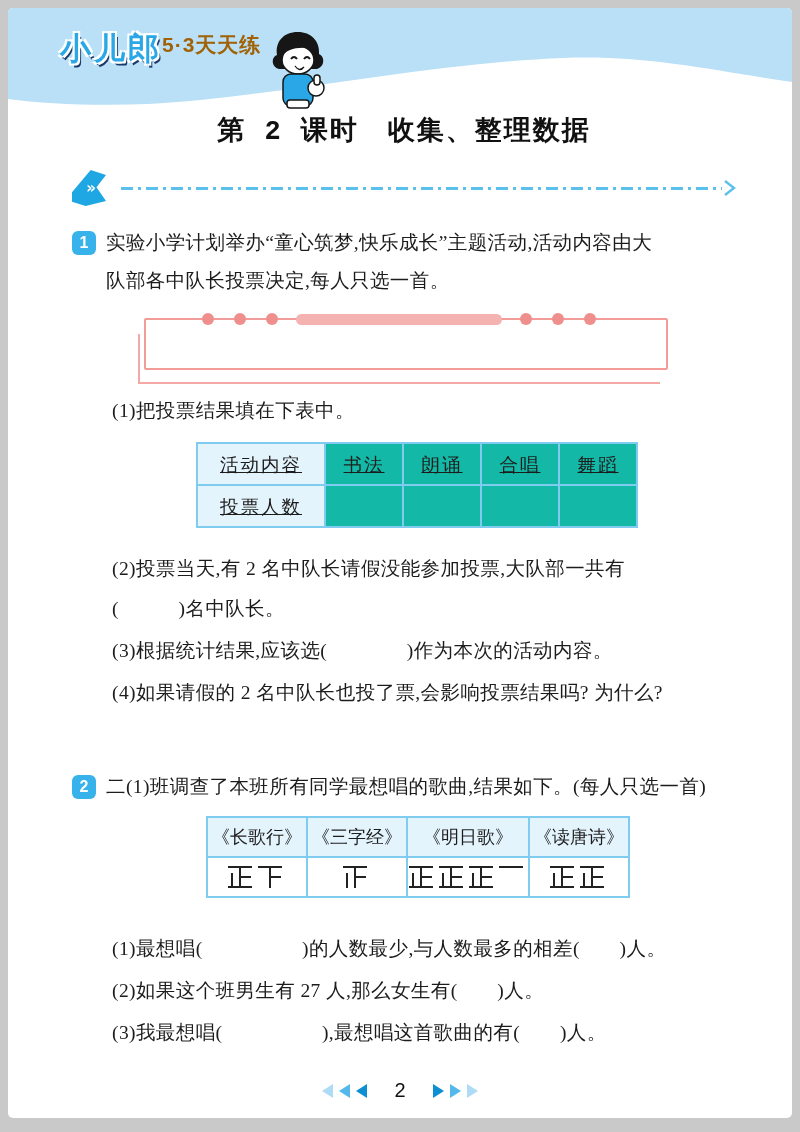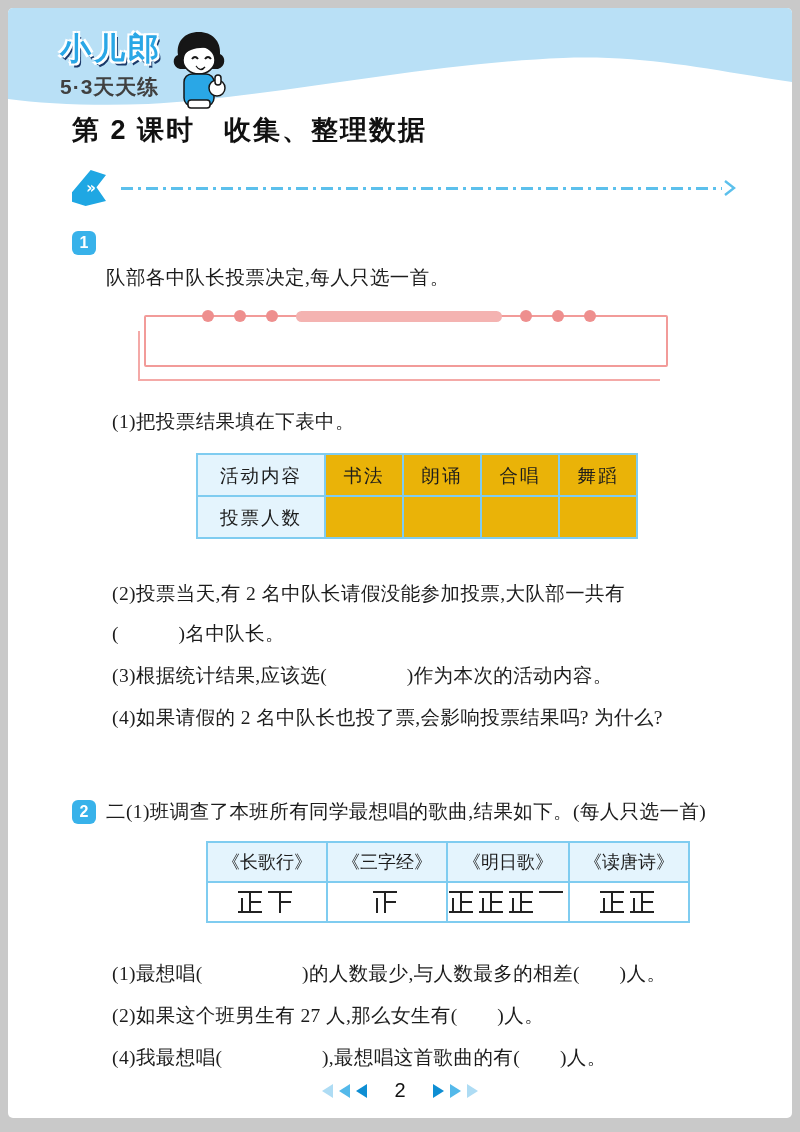--- a/index.html
+++ b/index.html
@@ -14,37 +14,37 @@
     position:relative;
     width:100%; height:100%;
     background:#ffffff;
     border-radius:5px;
     overflow:hidden;
   }
   
   .wave-wrap { position:absolute; top:0; left:0; width:100%; height:112px; z-index:0; }
   .wave-wrap svg { display:block; width:100%; height:100%; }
   .logo { position:absolute; top:20px; left:52px; z-index:2; display:flex; align-items:flex-start; }
-  .logo-text { display:flex; flex-direction:column; }
+  .logo-text { display:flex; flex-direction:row; }
   .brand {
     font-family:"Liberation Sans","DejaVu Sans",sans-serif;
     font-weight:bold; font-size:31px; letter-spacing:3px; color:#2aa7e6;
     text-shadow:-2px -2px 0 #fff, 2px -2px 0 #fff, -2px 2px 0 #fff, 2px 2px 0 #fff, 3px 4px 0 #1b3a6b;
   }
   .subbrand {
     font-family:"Liberation Sans","DejaVu Sans",sans-serif;
-    font-weight:bold; font-size:21px; letter-spacing:1px; color:#404040; margin-top:3px;
+    font-weight:bold; font-size:21px; letter-spacing:1px; color:#a16207; margin-top:3px;
   }
   .mascot { margin-left:6px; margin-top:2px; }
   
   .content { position:relative; z-index:1; padding:104px 56px 0 64px; }
   .page-title {
-    font-family:Liberation Sans, sans-serif;
+    font-family:Liberation Mono, monospace;
     font-weight:bold; font-size:27px; letter-spacing:2px;
-    text-align:left; color:#111;
+    text-align:center; color:#111;
   }
   
   .banner-row { display:flex; align-items:center; margin-top:22px; }
   .banner-flag {
     width:34px; height:36px; background:#1fa7e3; margin-right:3px;
     clip-path:polygon(0 62%, 55% 0, 100% 14%, 72% 48%, 100% 86%, 40% 100%, 0 88%);
     display:flex; align-items:center; justify-content:center;
   }
   .banner-flag span { color:#fff; font-family:"DejaVu Sans",sans-serif; font-size:15px; font-weight:bold; transform:translateX(2px); }
   .banner-main {
@@ -64,21 +64,21 @@
   .prob-line { display:flex; align-items:flex-start; margin-top:22px; line-height:30px; font-size:19.5px; }
   .badge {
     flex:0 0 auto; width:24px; height:24px; margin:3px 10px 0 0;
     background:#38b2ea; color:#fff; border-radius:6px;
     font-family:"Liberation Sans","DejaVu Sans",sans-serif;
     font-weight:bold; font-size:16px; line-height:24px; text-align:center;
   }
   .ptext { letter-spacing:0.4px; }
   .cont-line { margin:8px 0 0 34px; line-height:30px; font-size:19.5px; letter-spacing:0.4px; }
   .q-line { margin:12px 0 0 40px; line-height:30px; font-size:19.5px; letter-spacing:0.4px; }
-  .q-line.first { margin-top:40px; }
+  .q-line.first { margin-top:26px; }
   .q-sub { }
   
   .tally-box {
     position:relative; margin:22px 0 0 72px; width:524px;
     border:2px solid #f29b99; background:#fff; border-radius:2px;
     padding:30px 22px 18px 30px;
   }
   .tally-box::after {
     content:""; position:absolute; left:-8px; top:14px; width:100%; height:100%;
     border-left:2px solid #f4a9a7; border-bottom:2px solid #f4a9a7; pointer-events:none;
@@ -86,26 +86,26 @@
   .box-deco { position:absolute; top:-7px; left:0; width:100%; display:flex; align-items:center; }
   .box-deco .sp { flex:0 0 auto; }
   .box-deco .dot { flex:0 0 auto; width:12px; height:12px; border-radius:50%; background:#ee8f8e; }
   .box-deco .capsule { flex:0 0 auto; width:206px; height:11px; border-radius:6px; background:#f4b3b1; }
   .tb-grid { display:grid; grid-template-columns:215px 1fr; column-gap:28px; row-gap:24px; }
   .tb-item { display:flex; align-items:flex-end; border-bottom:2px solid #a5dcef; padding-bottom:5px; min-height:32px; }
   .tb-label { font-size:19.5px; letter-spacing:1px; white-space:nowrap; }
   .tb-marks { font-size:20px; letter-spacing:2px; color:#2e2e2e; white-space:nowrap; }
   
   table { border-collapse:collapse; font-size:18.5px; }
-  .t1 { margin:16px 0 0 124px; }
-  .t1 td { border:2px solid #7fccf0; text-align:center; height:42px; background:#eab308; }
+  .t1 { margin:16px 0 0 124px;text-decoration:underline; }
+  .t1 td { border:2px solid #7fccf0; text-align:center; height:42px; background:#14b8a6; }
   .t1 td.lab { width:128px; background:#e4f4fd; letter-spacing:2px; }
   .t1 td.c { width:78px; letter-spacing:2px; }
   .t2 { margin:14px 0 0 134px; }
-  .t2 td { border:2px solid #7fccf0; text-align:center; height:40px; width:120px; background:#fff; }
+  .t2 td { border:2px solid #7fccf0; text-align:center; height:40px; width:100px; background:#fff; }
   .t2 tr.hd td { background:#e4f4fd; font-size:18px; }
   .tally-cell svg { display:block; margin:0 auto; }
   .gap-p2 { margin-top:64px; }
   
   .pager { position:absolute; left:0; right:0; bottom:16px; display:flex; justify-content:center; align-items:center; }
   .tri { width:0; height:0; margin:0 3px; }
   .tri.l { border-top:7px solid transparent; border-bottom:7px solid transparent; border-right:11px solid; }
   .tri.r { border-top:7px solid transparent; border-bottom:7px solid transparent; border-left:11px solid; }
   .pnum { margin:0 24px; font-family:"Liberation Sans","DejaVu Sans",sans-serif; font-size:20px; color:#111; }
 </style>
@@ -152,20 +152,21 @@
       <div class="dash-line"></div>
       <div class="dash-arrow">
         <svg width="12" height="16" viewBox="0 0 12 16">
             <path d="M1,1 L10,8 L1,15" fill="none" stroke="#5cc0ec" stroke-width="2.4"></path>
           </svg>
       </div>
     </div>
 
     <div class="prob-line">
       <span class="badge">1</span>
+      <span class="ptext">实验小学计划举办“童心筑梦,快乐成长”主题活动,活动内容由大</span>
     </div>
     <div class="cont-line">队部各中队长投票决定,每人只选一首。</div>
 
     <div class="tally-box">
       <div class="box-deco">
         <span class="sp" style="width:56px"></span>
         <span class="dot"></span>
           <span class="sp" style="width:20px"></span>
         <span class="dot"></span>
           <span class="sp" style="width:20px"></span>
@@ -292,21 +293,21 @@
                   <path d="M2 24 H24"></path>
                 </g>
               </svg>
             </td>
       </tr>
     </tbody>
       </table>
 
     <div class="q-line" style="margin-top:36px">(1)最想唱(　　　　　)的人数最少,与人数最多的相差(　　)人。</div>
     <div class="q-line">(2)如果这个班男生有 27 人,那么女生有(　　)人。</div>
-    <div class="q-line">(4)我最想唱(　　　　　),最想唱这首歌曲的有(　　)人。</div>
+    <div class="q-line">(3)我最想唱(　　　　　),最想唱这首歌曲的有(　　)人。</div>
 
   </div>
 
   <div class="pager">
     <span class="tri l" style="border-right-color:#aedcf4"></span>
     <span class="tri l" style="border-right-color:#54b9ea"></span>
     <span class="tri l" style="border-right-color:#0e8ed3"></span>
     <span class="pnum">2</span>
     <span class="tri r" style="border-left-color:#0e8ed3"></span>
     <span class="tri r" style="border-left-color:#54b9ea"></span>

